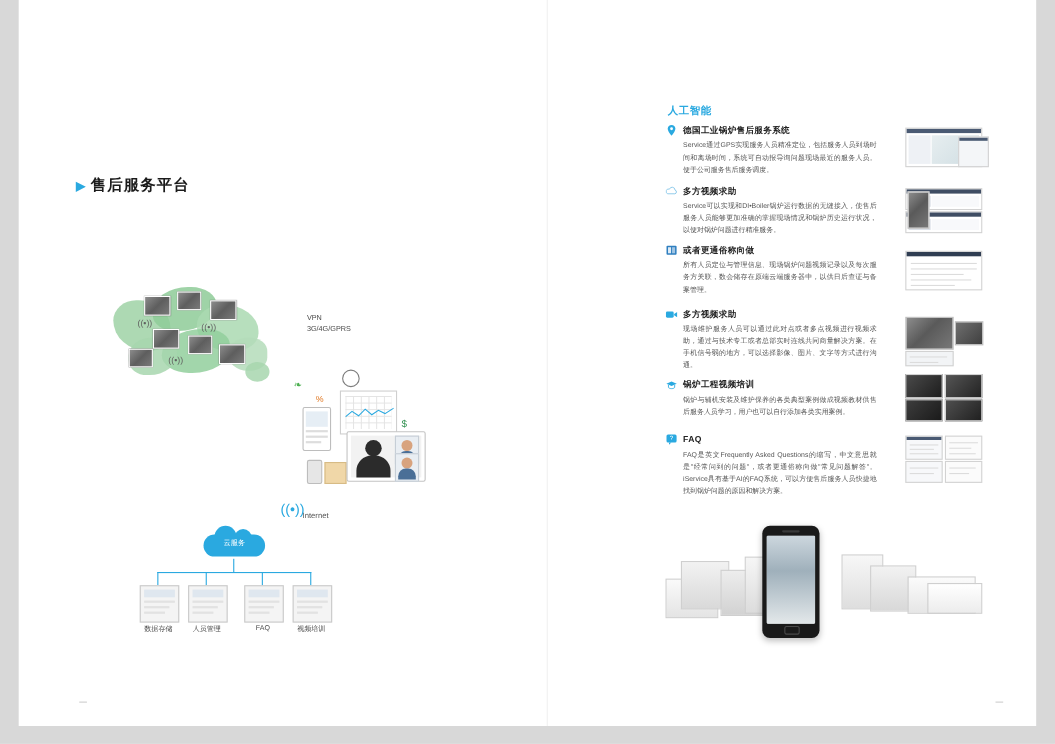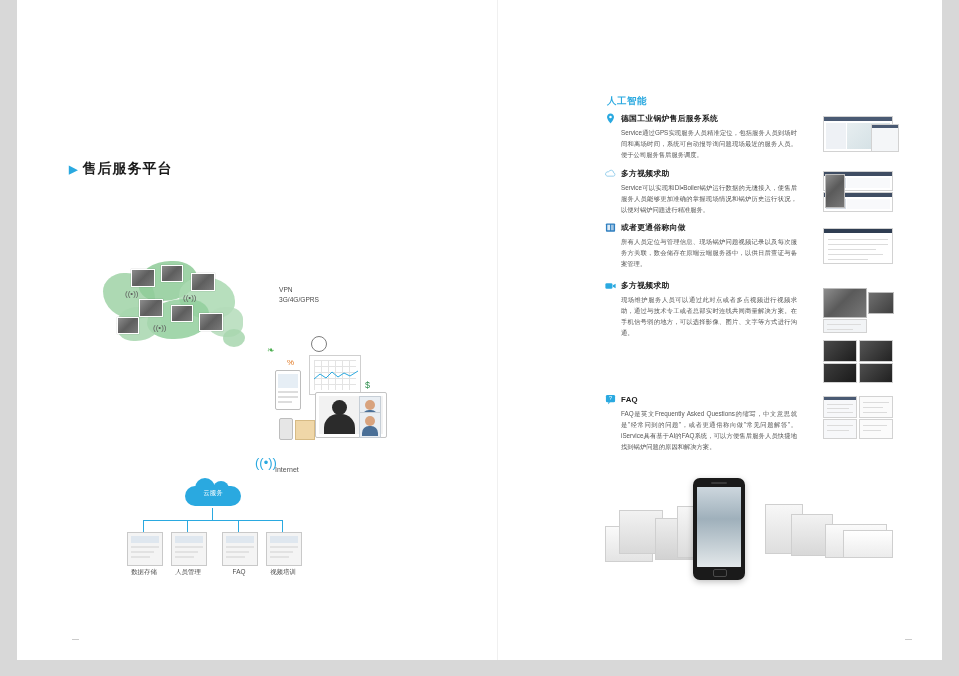--- a/index.html
+++ b/index.html
@@ -645,20 +645,32 @@
     </div>
     <div class="thumb-group" style="left:806px;top:288px;">
       <div class="thumb photo" style="left:0;top:0;width:44px;height:30px;"></div>
       <div class="thumb photo" style="left:45px;top:4px;width:26px;height:22px;background-image:linear-gradient(135deg,#6f6f6f,#3f3f3f);"></div>
       <div class="thumb" style="left:0;top:31px;width:44px;height:14px;background:#f2f4f6;">
         <div class="line" style="left:3px;top:4px;width:34px;"></div>
         <div class="line" style="left:3px;top:9px;width:26px;"></div>
       </div>
     </div>
 
+    <div class="feature" style="top:344px;">
+      <div class="f-head">
+        <span class="f-icon">
+          <svg viewBox="0 0 14 10" width="12" height="10">
+              <path d="M7 1 L13 3.6 L7 6.2 L1 3.6z" fill="#2aa9e0"></path>
+              <path d="M3.4 5v2.6c0 .9 1.7 1.6 3.6 1.6s3.6-.7 3.6-1.6V5" fill="none" stroke="#2aa9e0" stroke-width="1"></path>
+            </svg>
+        </span>
+        <span class="f-title">锅炉工程视频培训</span>
+      </div>
+      <div class="f-body">锅炉与辅机安装及维护保养的各类典型案例做成视频教材供售后服务人员学习，用户也可以自行添加各类实用案例。</div>
+    </div>
     <div class="thumb-group" style="left:806px;top:340px;">
       <div class="thumb dark" style="left:0;top:0;width:34px;height:22px;background-image:linear-gradient(135deg,#4a4a4a,#1d1d1d);"></div>
       <div class="thumb dark" style="left:36px;top:0;width:34px;height:22px;background-image:linear-gradient(135deg,#555,#232323);"></div>
       <div class="thumb dark" style="left:0;top:23px;width:34px;height:20px;background-image:linear-gradient(135deg,#3d3d3d,#1a1a1a);"></div>
       <div class="thumb dark" style="left:36px;top:23px;width:34px;height:20px;background-image:linear-gradient(135deg,#4f4f4f,#202020);"></div>
     </div>
 
     <div class="feature" style="top:394px;">
       <div class="f-head">
         <span class="f-icon">

